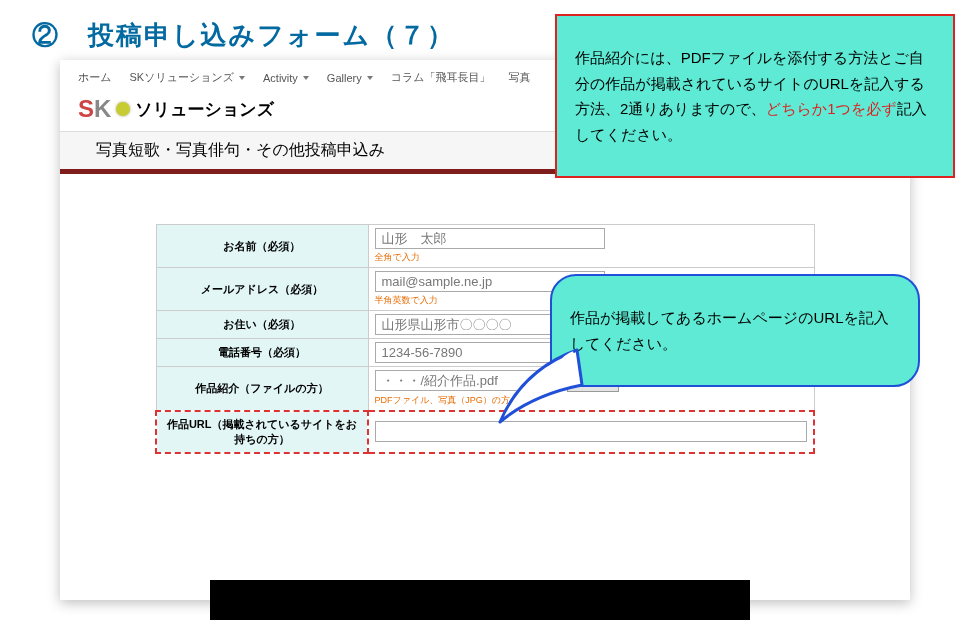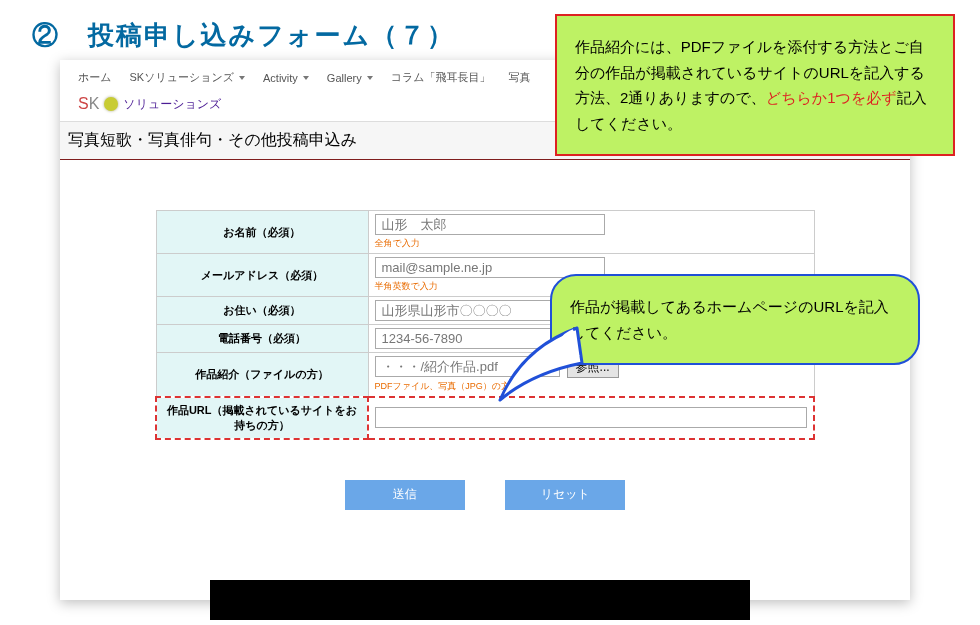--- a/index.html
+++ b/index.html
@@ -4,41 +4,41 @@
 <style>
   * { box-sizing: border-box; margin: 0; padding: 0; }
   body { width: 980px; height: 625px; background: #fff; font-family: "Hiragino Sans", "Meiryo", sans-serif; position: relative; }
   .heading { font-size: 26px; font-weight: bold; color: #0369a1; padding: 18px 0 0 32px; letter-spacing: 2px; }
   .window { position: absolute; left: 60px; top: 60px; width: 850px; height: 540px; background: #fff; box-shadow: 0 3px 12px rgba(0,0,0,0.25); }
   .nav { padding: 10px 18px 0 18px; font-size: 11px; color: #555; }
   .nav-row { display: flex; gap: 18px; align-items: center; margin-bottom: 6px; }
   .nav-row span { display:inline-flex; align-items:center; gap:3px; }
   .chev::after { content:""; display:inline-block; border-top:4px solid #777; border-left:3px solid transparent; border-right:3px solid transparent; margin-left:2px; }
   .logo { display:flex; align-items:center; gap:4px; padding:4px 18px 8px 18px; }
-  .logo-badge { font-size:16px; font-weight:normal; }
+  .logo-badge { font-size:24px; font-weight:bold; }
   .logo-badge .s1{color:#c44;} .logo-badge .s2{color:#888;}
   .logo-dot { width:14px; height:14px; border-radius:50%; background:#c8cc33; display:inline-block; margin:0 1px; box-shadow:0 0 3px #aa8; }
-  .logo-text { font-size:12px; font-weight:normal; color:#4c1d95; }
-  .page-title-bar{ background:#f6f6f6; border-top:1px solid #ddd; border-bottom:1px solid #7f1d1d; padding:8px 8px; display:flex; justify-content:space-between; align-items:center;}
+  .logo-text { font-size:17px; font-weight:bold; color:#000000; }
+  .page-title-bar{ background:#f6f6f6; border-top:1px solid #ddd; border-bottom:5px solid #7f1d1d; padding:8px 36px; display:flex; justify-content:space-between; align-items:center;}
   .page-title-bar h2{ font-size:16px; font-weight:normal; }
   .crumb{ font-size:10px; color:#999;font-weight:bold; }
   .form-wrap{ padding:50px 95px 20px 95px; }
   .tbl{ width:100%; border-collapse:collapse; font-size:11px; }
   .tbl th{ background:#e2f6f6; border:1px solid #ccc; text-align:center; padding:5px 8px; width:212px; font-weight:bold; position:relative;}
   .tbl td{ border:1px solid #ccc; padding:3px 6px; }
   .tbl input[type=text]{ width:230px; border:1px solid #aaa; padding:2px 6px; font-size:13px; color:#777; background:#fff;}
   .hint{ color:#e96b00; font-size:9px; margin-top:2px; }
   .file-row input[type=text]{ width:185px; }
   .browse{ background:#e4e4e4; border:1px solid #999; font-size:12px; padding:1px 8px; margin-left:4px;}
   .dashed-row th, .dashed-row td { border:2px dashed #d33 !important; }
   .url-input{ width:100% !important; }
   .btns{ text-align:center; margin-top:40px; }
   .btns button{ width:120px; height:30px; background:#6aa7e8; color:#fff; border:none; font-size:12px; margin:0 18px;}
   
-  .callout{ position:absolute; background:#bef264; padding:18px 18px; font-size:15px; line-height:1.7; }
+  .callout{ position:absolute; background:#5eead4; padding:29px 18px; font-size:15px; line-height:1.7; }
   .callout-red{ left:555px; top:14px; width:400px; border:2px solid #d22; z-index:10;}
   .callout-red .em{ color:#d22; }
   .callout-blue{ left:550px; top:274px; width:370px; border:2.5px solid #2050d8; border-radius:26px; z-index:10;}
   .pointer{ position:absolute; left:-60px; bottom:-45px; width:100px; height:90px; }
   .pointer svg{ width:100%; height:100%; }
   .footer-bar{ position:absolute; left:210px; top:580px; width:540px; height:40px; background:#000;}
 </style>
 </head>
 <body>
 
@@ -98,24 +98,20 @@
           <div class="hint">PDFファイル、写真（JPG）の方</div>
         </td>
       </tr>
       <tr class="dashed-row">
         <th>作品URL（掲載されているサイトをお持ちの方）</th>
         <td><input type="text" class="url-input" value="" style=""></td>
       </tr>
     </tbody>
       </table>
 
-    <div class="btns">
-      <button>送信</button>
-      <button>リセット</button>
-    </div>
   </div>
 </div>
 
 <div class="callout callout-red">
   <span>作品紹介には、PDFファイルを添付する方法とご自分の作品が掲載されているサイトのURLを記入する方法、2通りありますので、</span><span class="em">どちらか1つを必ず</span><span>記入してください。</span>
 </div>
 
 <div class="callout callout-blue">
   <span>作品が掲載してあるホームページのURLを記入してください。</span>
   <div class="pointer">

